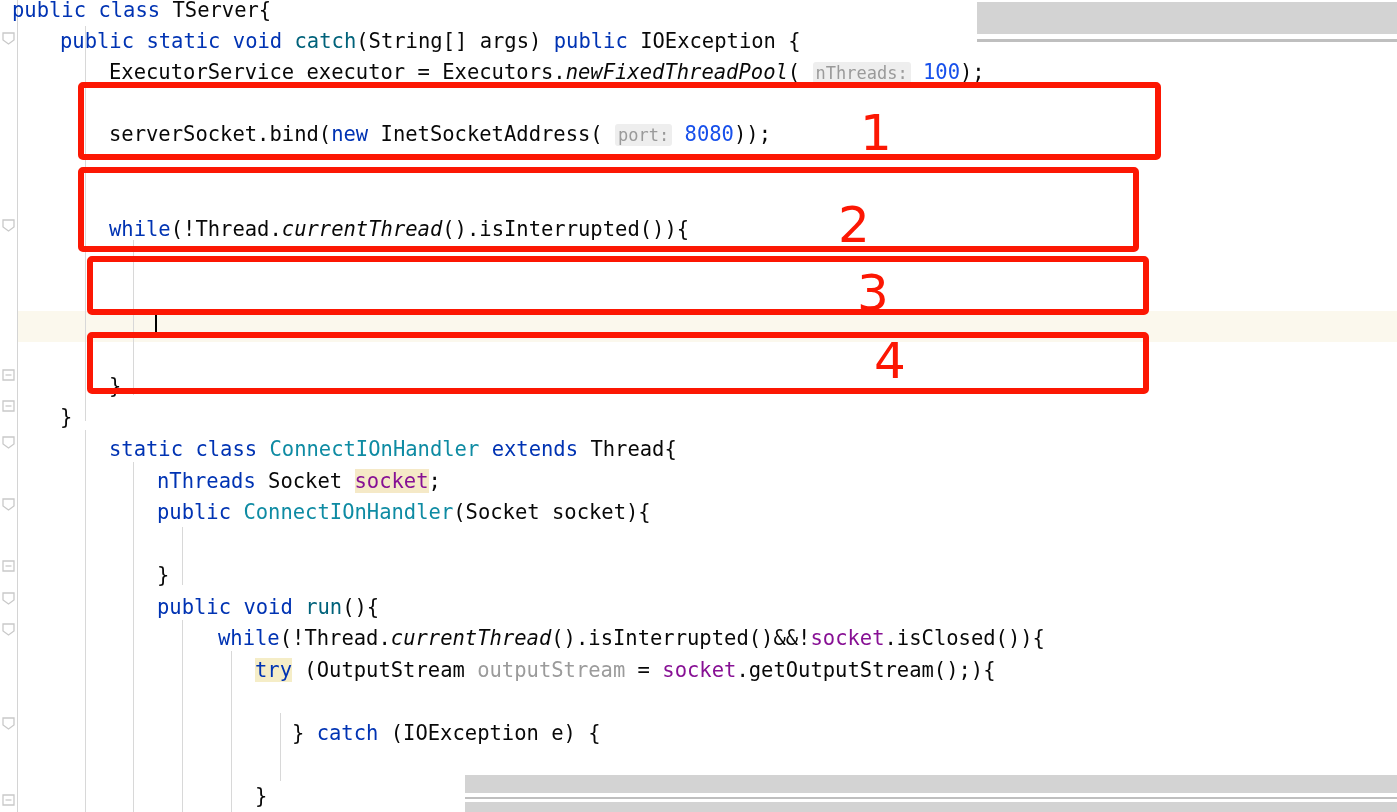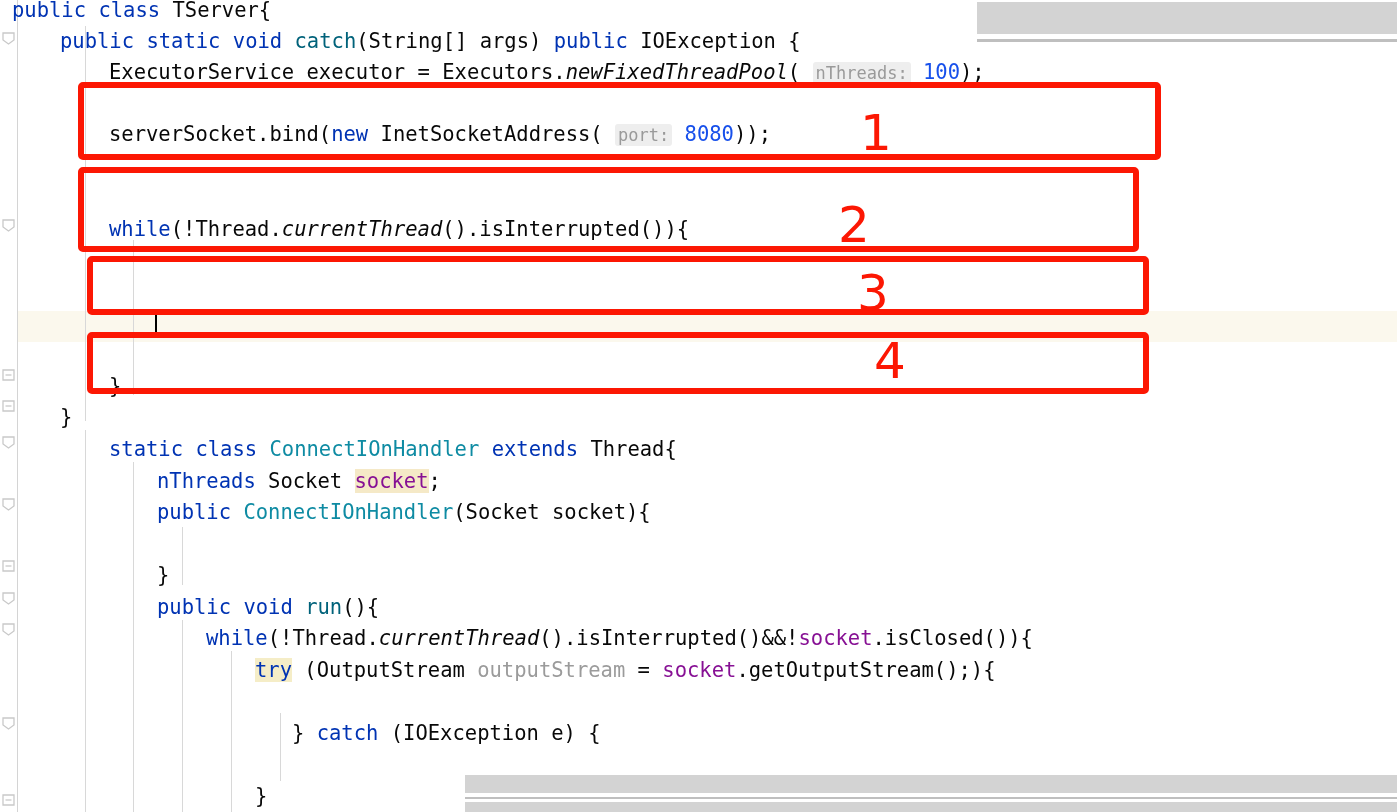--- a/index.html
+++ b/index.html
@@ -247,21 +247,21 @@
 
     <div class="ln" style="top:466px;"><span style="padding-left:157px"></span><span class="kw">nThreads</span> Socket <span class="fld hl-ident">socket</span>;</div>
 
     <div class="ln" style="top:497px;"><span style="padding-left:157px"></span><span class="kw">public</span> <span class="cls">ConnectIOnHandler</span>(Socket socket){</div>
 
 
     <div class="ln" style="top:560px;"><span style="padding-left:157px"></span>}</div>
 
     <div class="ln" style="top:592px;"><span style="padding-left:157px"></span><span class="kw">public</span> <span class="kw">void</span> <span class="fn">run</span>(){</div>
 
-    <div class="ln" style="top:623px;"><span style="padding-left:206px"></span><span class="kw">while</span>(!Thread.<span class="stat">currentThread</span>().isInterrupted()&amp;&amp;!<span class="fld">socket</span>.isClosed()){</div>
+    <div class="ln" style="top:623px;margin-left:12px;"><span style="padding-left:206px"></span><span class="kw">while</span>(!Thread.<span class="stat">currentThread</span>().isInterrupted()&amp;&amp;!<span class="fld">socket</span>.isClosed()){</div>
 
     <div class="ln" style="top:655px;"><span style="padding-left:255px"></span><span class="kw hl-kw">try</span> (OutputStream <span class="local">outputStream</span> = <span class="fld">socket</span>.getOutputStream();){</div>
 
     <div class="ln" style="top:686px;"><span style="padding-left:304px"></span></div>
 
     <div class="ln" style="top:718px;margin-left:37px;"><span style="padding-left:255px"></span>} <span class="kw">catch</span> (IOException e) {</div>
 
 
     <div class="ln" style="top:781px;"><span style="padding-left:255px"></span>}</div>
 

